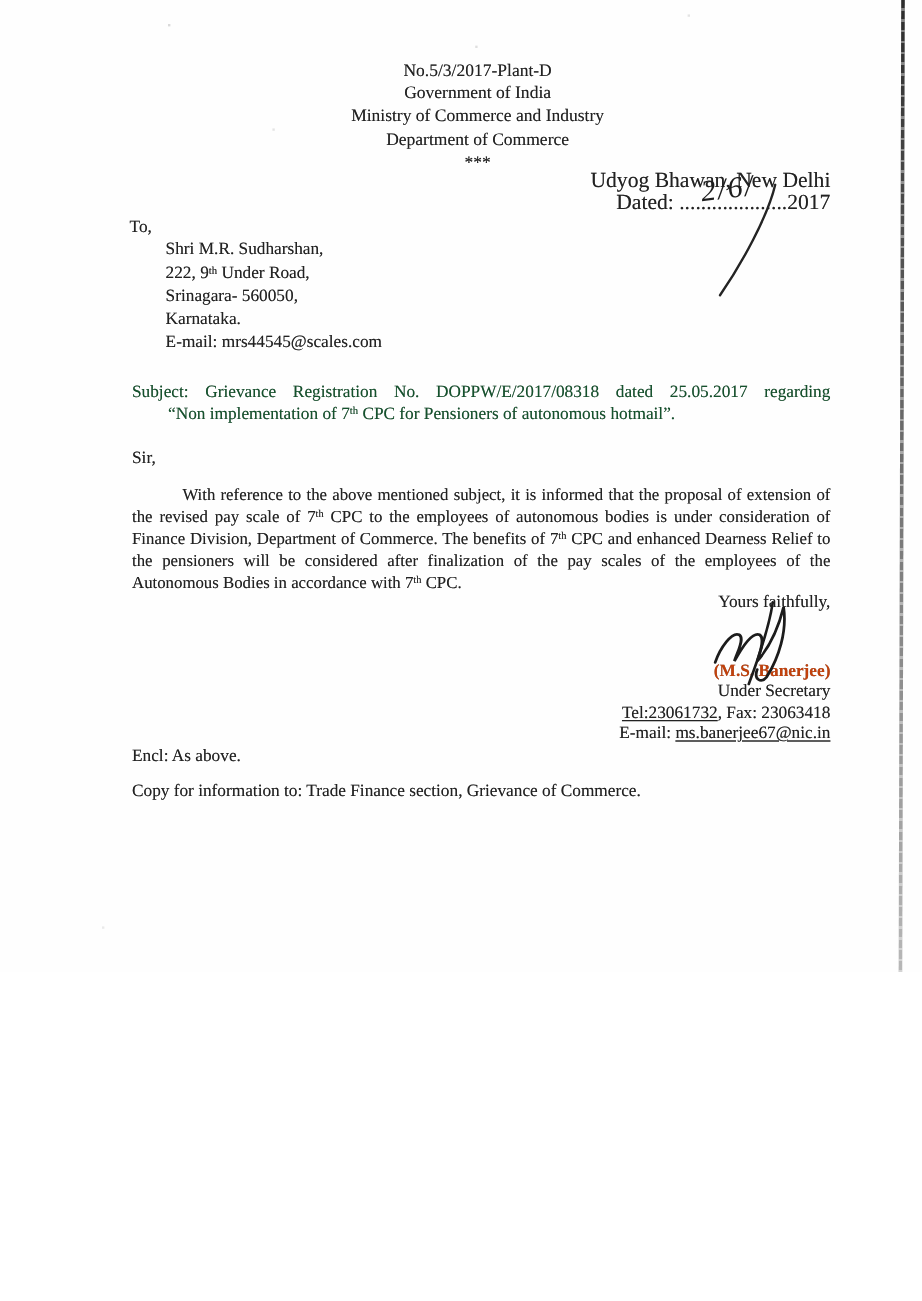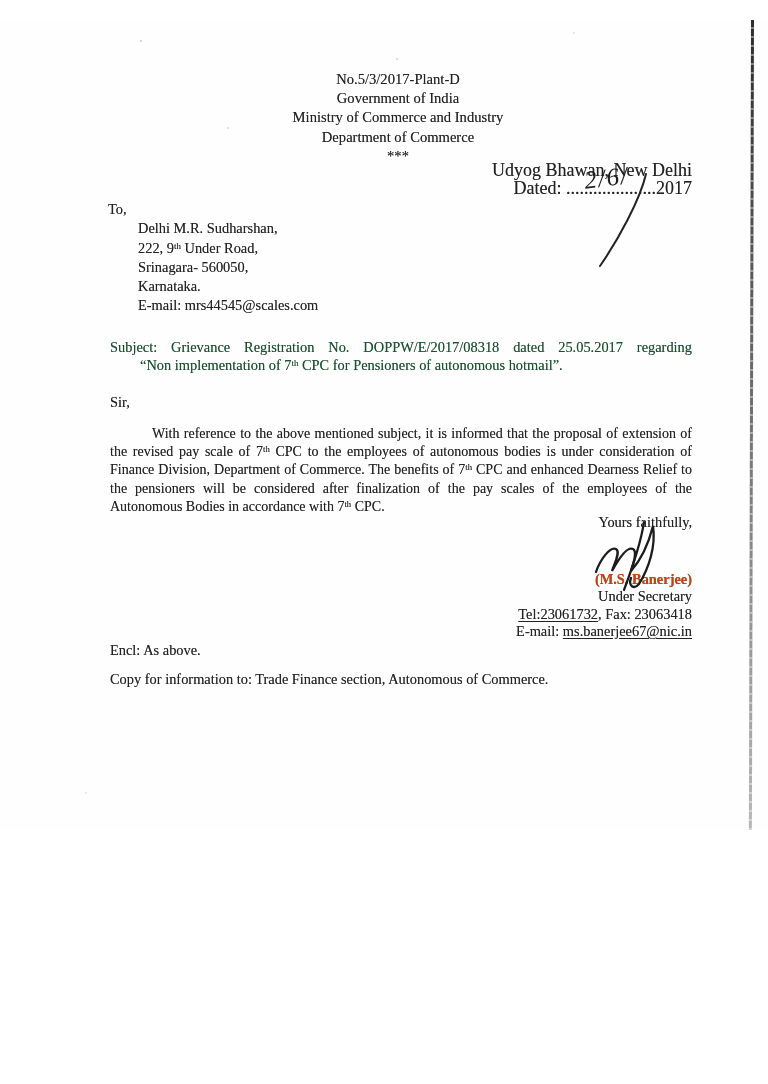--- a/index.html
+++ b/index.html
@@ -1,21 +1,20 @@
 <!DOCTYPE html>
 <html><head>
 <meta charset="utf-8">
 <style>
   html,body { margin:0; padding:0; background:#ffffff; }
   .page {
     position:relative; width:768px; height:810px; background:#fefefe;
     font-family:"Liberation Serif","DejaVu Serif",serif;
     color:#222; overflow:hidden;
     text-shadow: 0 0 0.5px rgba(46,46,46,0.55);
-    margin-top: 20px;
   }
   .abs { position:absolute; }
 
   .header { top:50px; left:0; width:768px; text-align:center; transform:translateX(14px);
             font-size:14.6px; line-height:19.2px; }
   .place-date { top:141px; right:76px; text-align:right; font-size:18px; line-height:18px; }
   .handwritten { top:144px; left:584px; font-size:25px; font-style:italic;
                  transform:rotate(-7deg); letter-spacing:1.5px; color:#1d1d1d;
                  text-shadow:none; font-family:"Liberation Serif",serif; }
   .pen-tail { top:142px; left:570px; }
@@ -79,21 +78,21 @@
     <div>Dated: ....................2017</div>
   </div>
   <div class="abs handwritten">2/6/</div>
   <svg class="abs pen-tail" width="100" height="112" viewBox="0 0 100 112">
     <path d="M76,12 C70,38 48,78 30,104" stroke="#242424" stroke-width="2" fill="none" stroke-linecap="round"></path>
   </svg>
 
   <div class="abs recipient">
     <div>To,</div>
     <div class="addr">
-      <div>Delhi M.R. Sudharshan,</div>
+      <div>Shri M.R. Sudharshan,</div>
       <div><span>222, 9</span><sup>th</sup><span> Under Road,</span></div>
       <div>Srinagara- 560050,</div>
       <div>Karnataka.</div>
       <div>E-mail: mrs44545@scales.com</div>
     </div>
   </div>
 
   <div class="abs subject">
     <div class="l1">Subject: Grievance Registration No. DOPPW/E/2017/08318 dated 25.05.2017 regarding</div>
     <div class="l2"><span>“Non implementation of 7</span><sup>th</sup><span> CPC for Pensioners of autonomous hotmail”.</span></div>
@@ -111,19 +110,19 @@
     <div><span class="u">Tel:23061732</span><span>, Fax: 23063418</span></div>
     <div><span>E-mail: </span><span class="u">ms.banerjee67@nic.in</span></div>
   </div>
 
   <svg class="abs signature-svg" width="84" height="74" viewBox="0 0 84 74">
     <path d="M10,52 C14,40 24,26 30,29 C35,32 28,44 26,51 C32,40 41,26 47,29 C52,32 47,44 45,51 C53,42 62,26 67,6 C70,26 63,48 53,64 C48,70 42,66 45,58" stroke="#1c1c1c" stroke-width="2.3" fill="none" stroke-linecap="round"></path>
     <path d="M58,2 C55,22 47,46 38,70" stroke="#1c1c1c" stroke-width="2.2" fill="none" stroke-linecap="round"></path>
   </svg>
 
   <div class="abs encl">Encl: As above.</div>
-  <div class="abs copy">Copy for information to:  Trade Finance section, Autonomous of Commerce.</div>
+  <div class="abs copy">Copy for information to:  Trade Finance section, Grievance of Commerce.</div>
 
   <div class="abs scan-edge"></div>
   <div class="abs scan-noise"></div>
   <div class="abs specks"></div>
 
 </div>
 
 </body></html>

